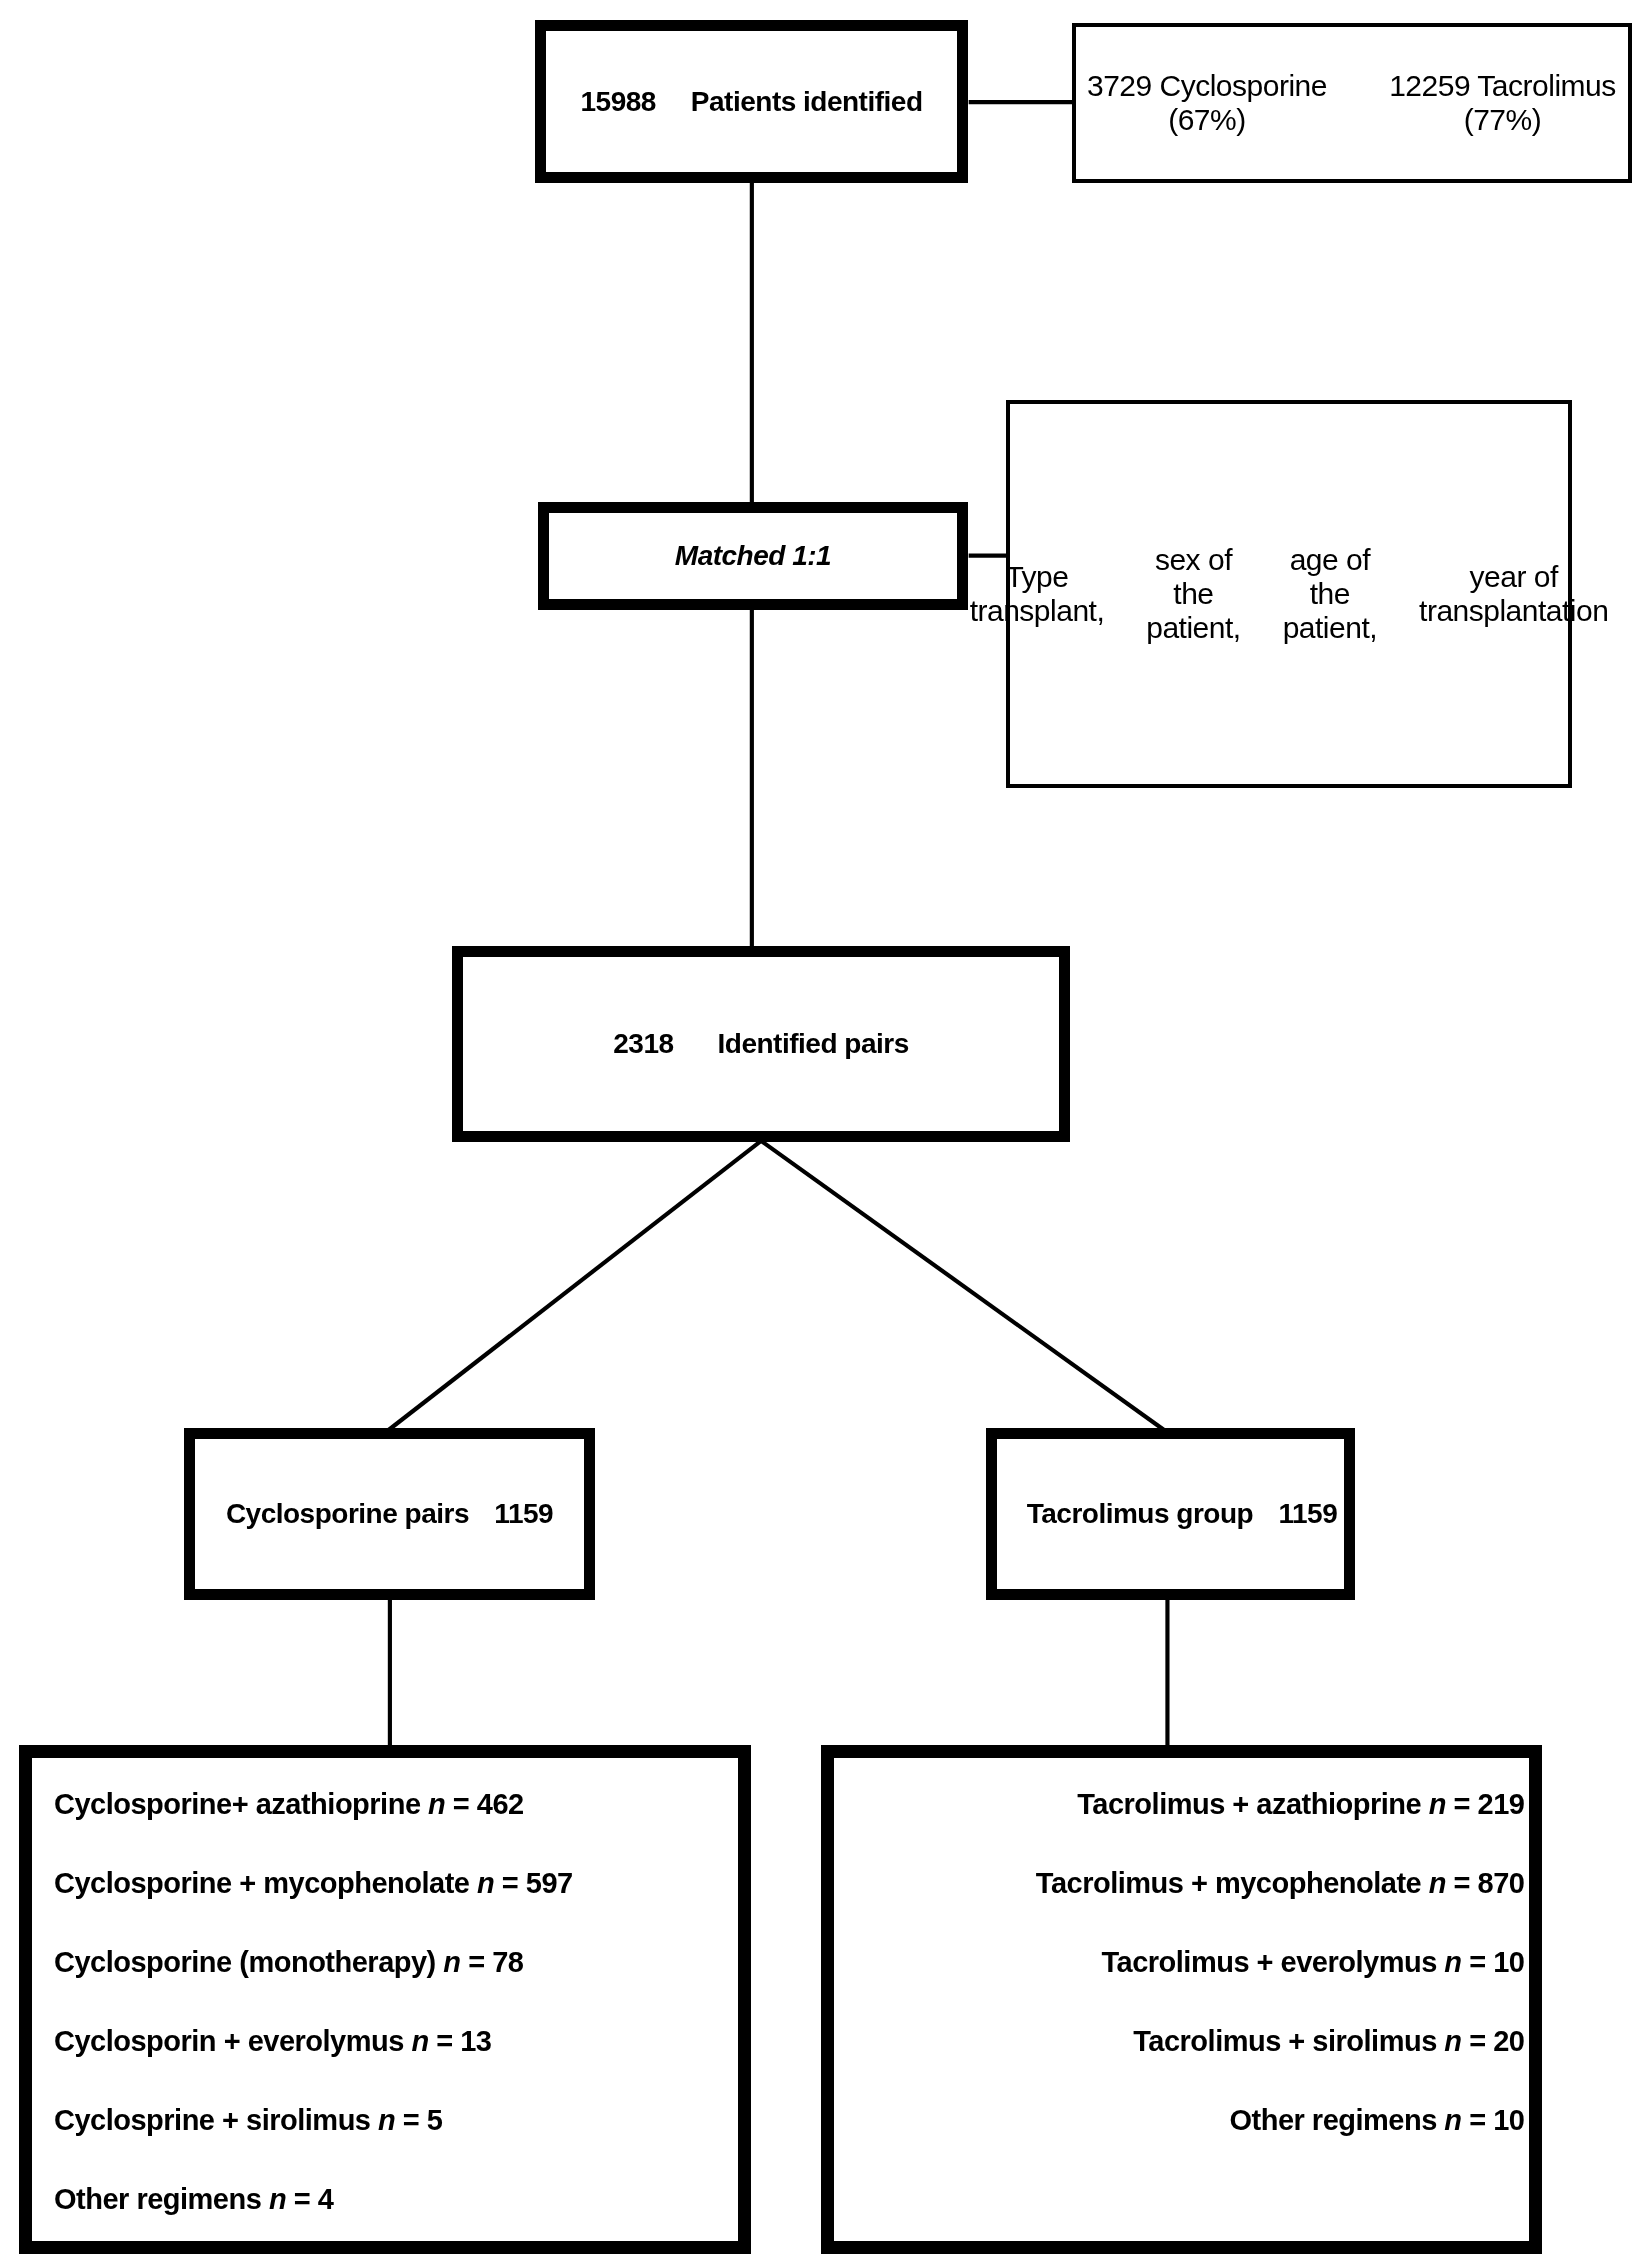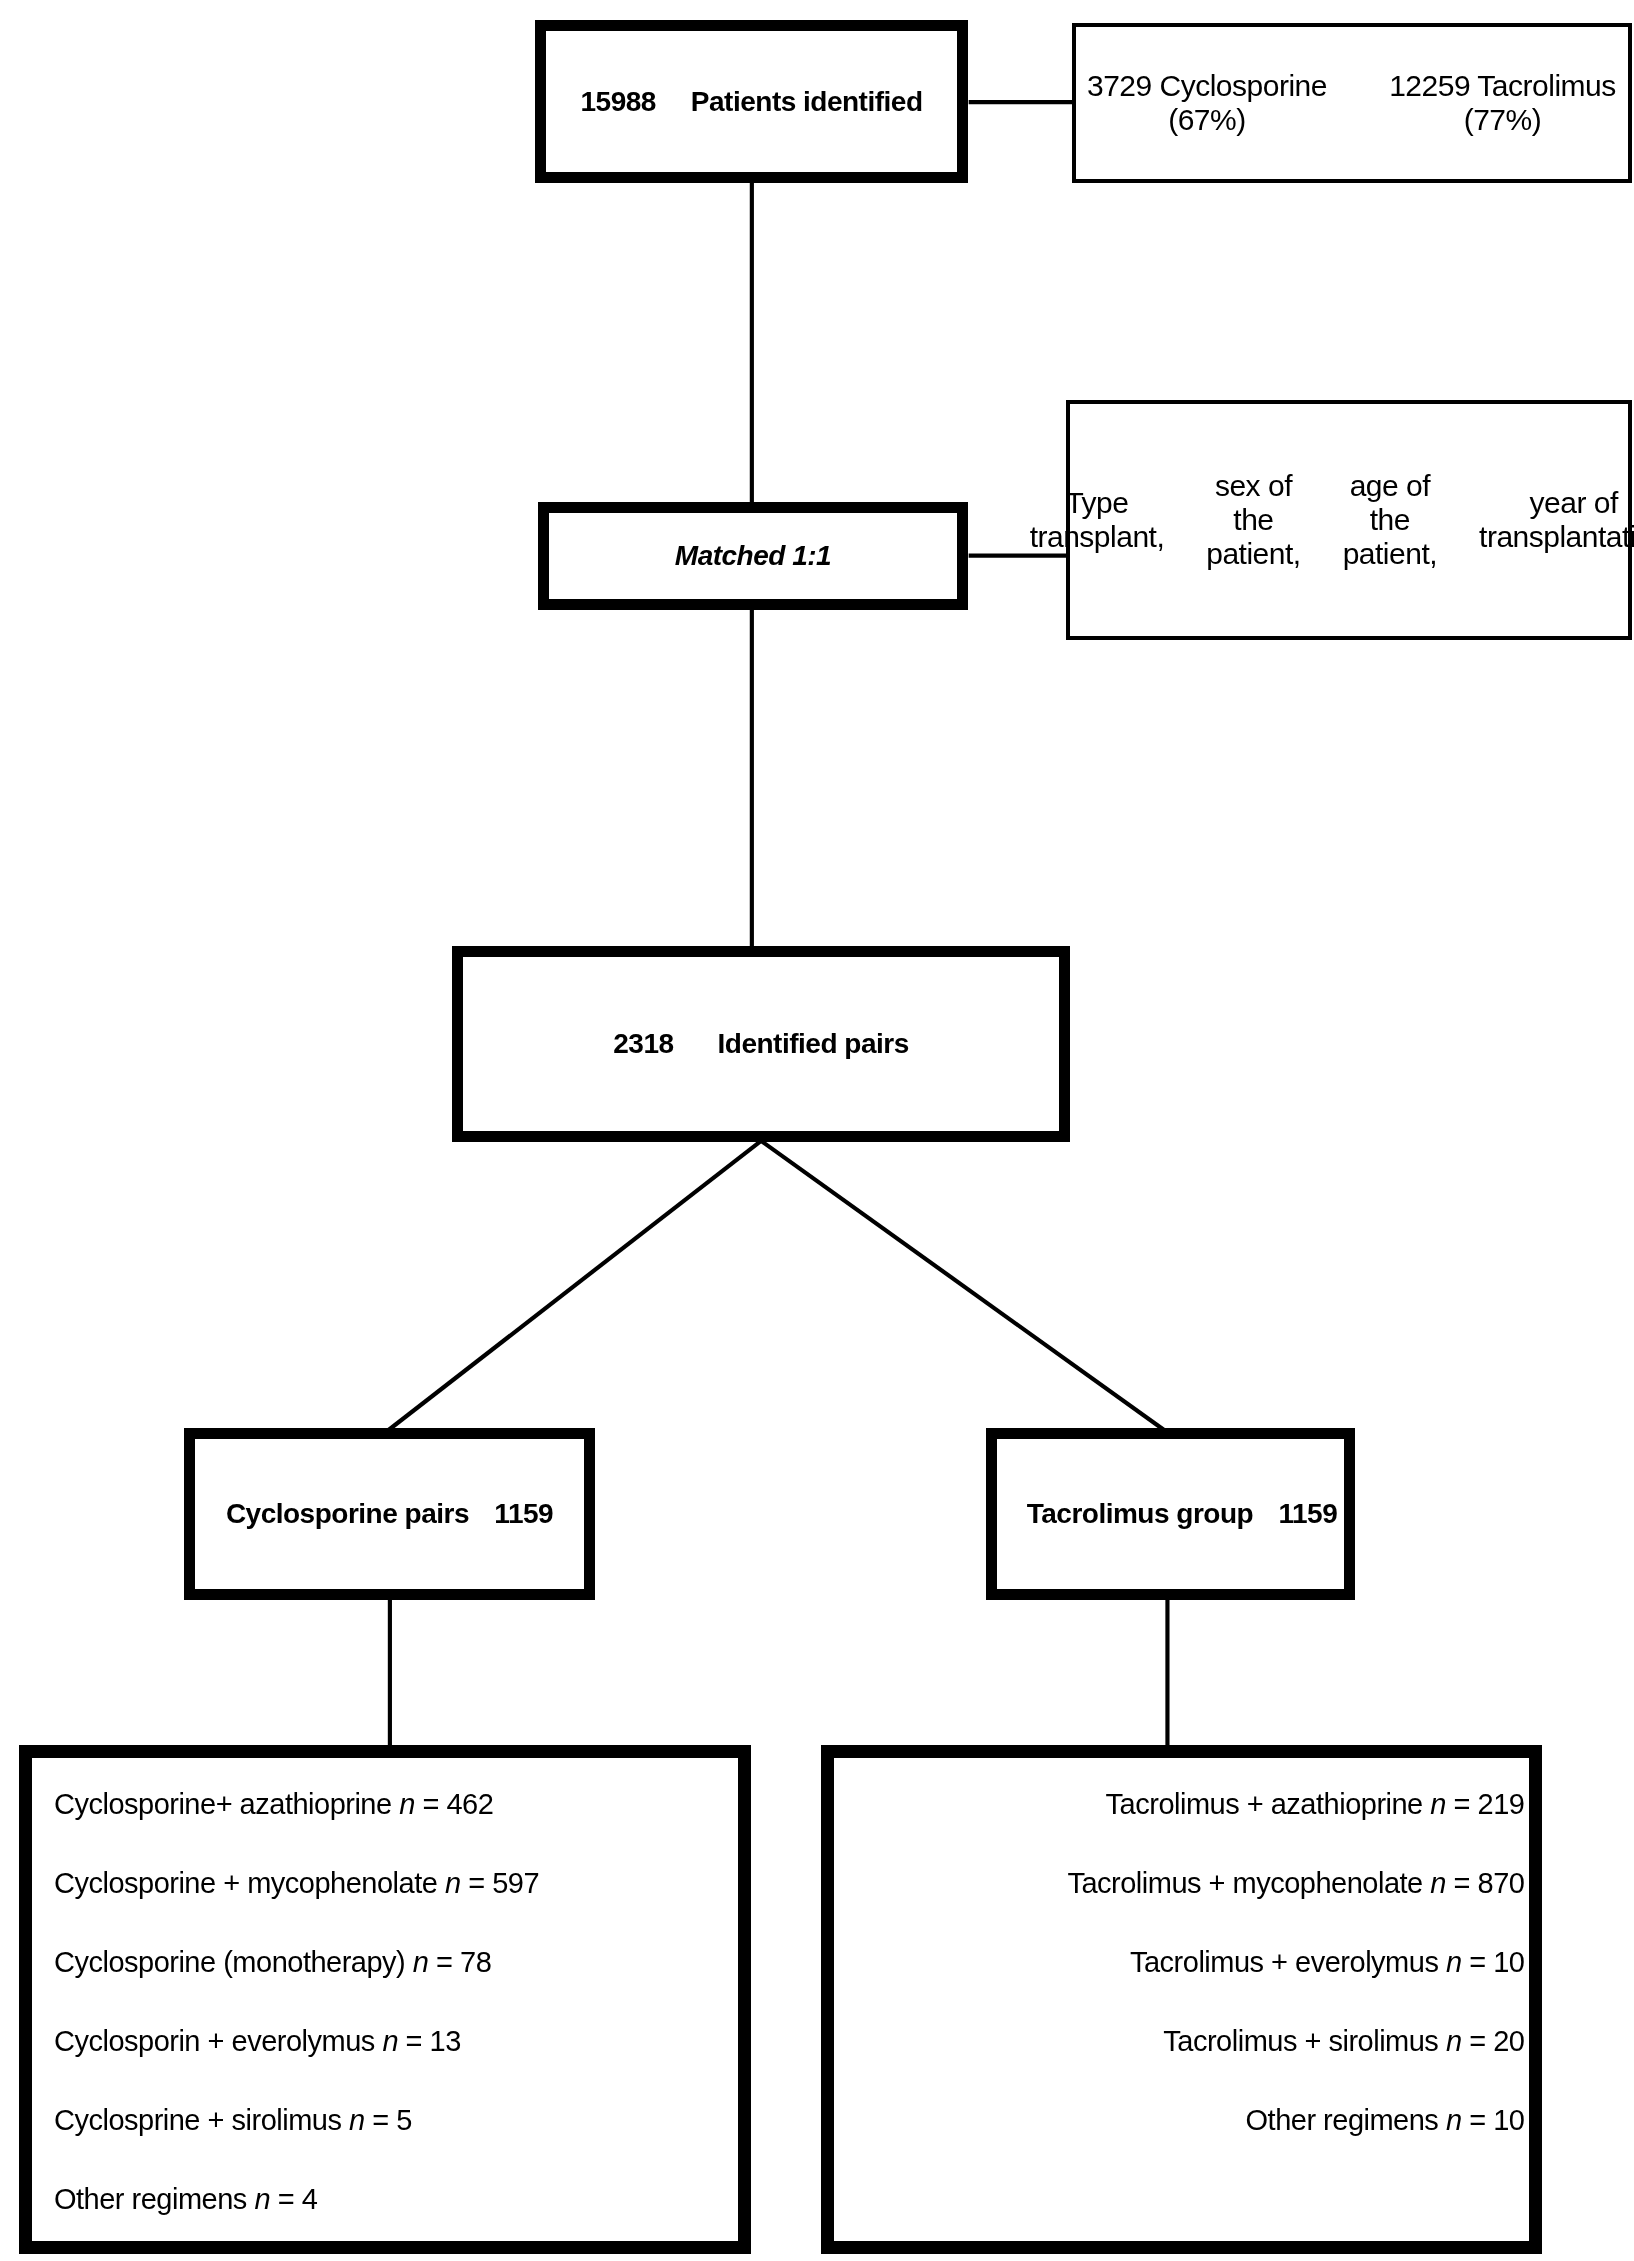--- a/index.html
+++ b/index.html
@@ -34,33 +34,33 @@
   }
   .box.thin  { border-width: 4.6px; }
 
   .bold-text    { font-weight: bold; font-size: 28px; line-height: 32px; letter-spacing: -0.5px; }
   .regular-text { font-weight: normal; font-size: 30px; line-height: 34px; letter-spacing: -0.5px; }
 
   
   .patients-box   { left: 535px; top: 20.3px;   width: 433px;  height: 163px; gap: 35px; }
   .split-box      { left: 1072px; top: 23px;   width: 560px; height: 160px; gap: 39px; }
   .matched-box    { left: 538px; top: 502px; width: 430px;  height: 108px; font-style: italic; }
-  .criteria-box   { left: 1066px; top: 400px;  width: 566px; height: 240px; gap: 42px; }
+  .criteria-box   { left: 1006px; top: 400px;  width: 566px; height: 388px; gap: 42px; }
   .pairs-box      { left: 452px;  top: 946px; width: 618px; height: 196px; gap: 44px; }
   .cyclo-box      { left: 184px;  top: 1428px; width: 411px;  height: 172px; gap: 25.4px; }
   .tacro-box      { left: 986px; top: 1428px; width: 369px;  height: 172px; gap: 25.4px; padding-left: 23px; }
 
   .list-box {
     position: absolute;
     background: #ffffff;
     border: 13px solid #000000;
     box-sizing: border-box;
     text-align: left;
     padding: 7px 4.6px 0 22px;
-    font-weight: normal;
+    font-weight: bold;
     font-size: 29px;
     letter-spacing: -0.5px;
   }
   .list-left  { left: 19px;   top: 1745px; width: 732px; height: 509px; }
   .list-right { left: 821px; top: 1745px; width: 721px; height: 509px; text-align: right; }
   .list-row { line-height: 79px; white-space: nowrap; }
   .it { font-style: italic; }
 </style>
 </head>
 <body>

